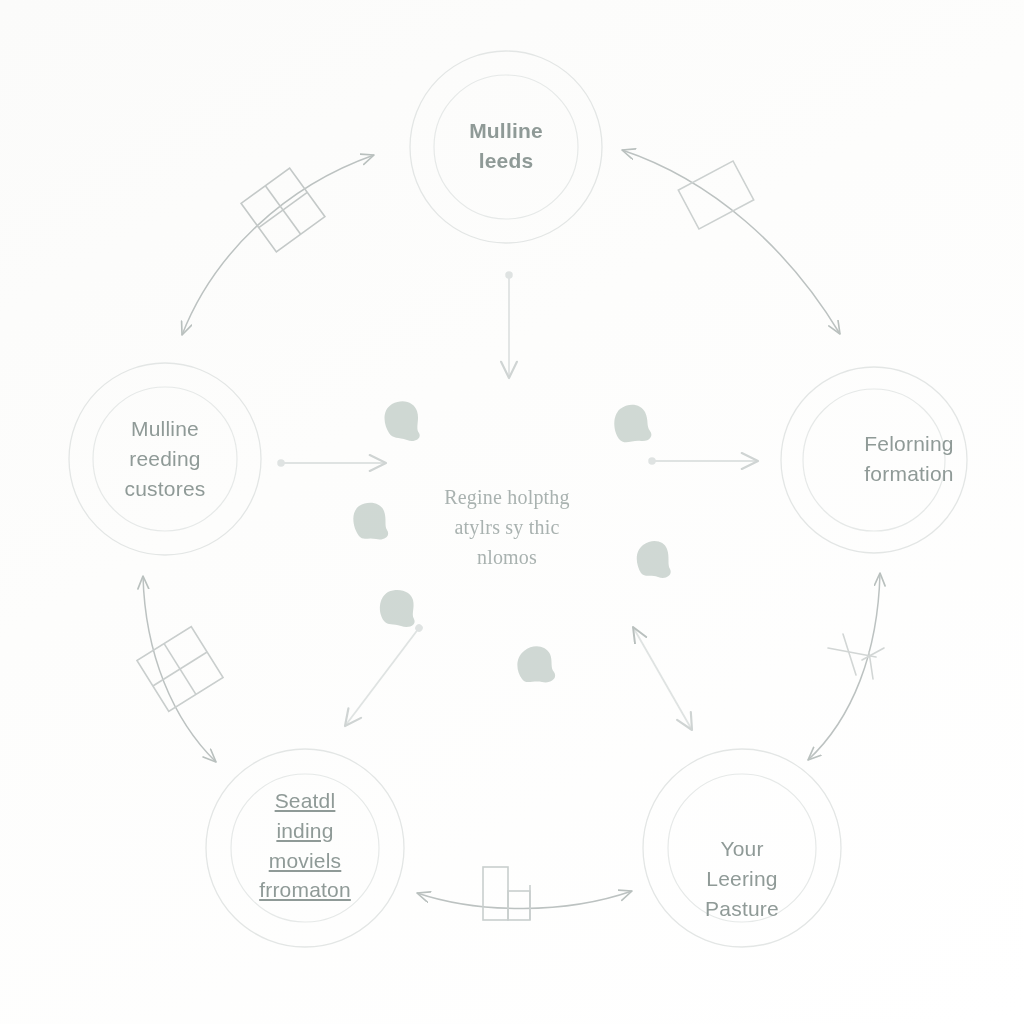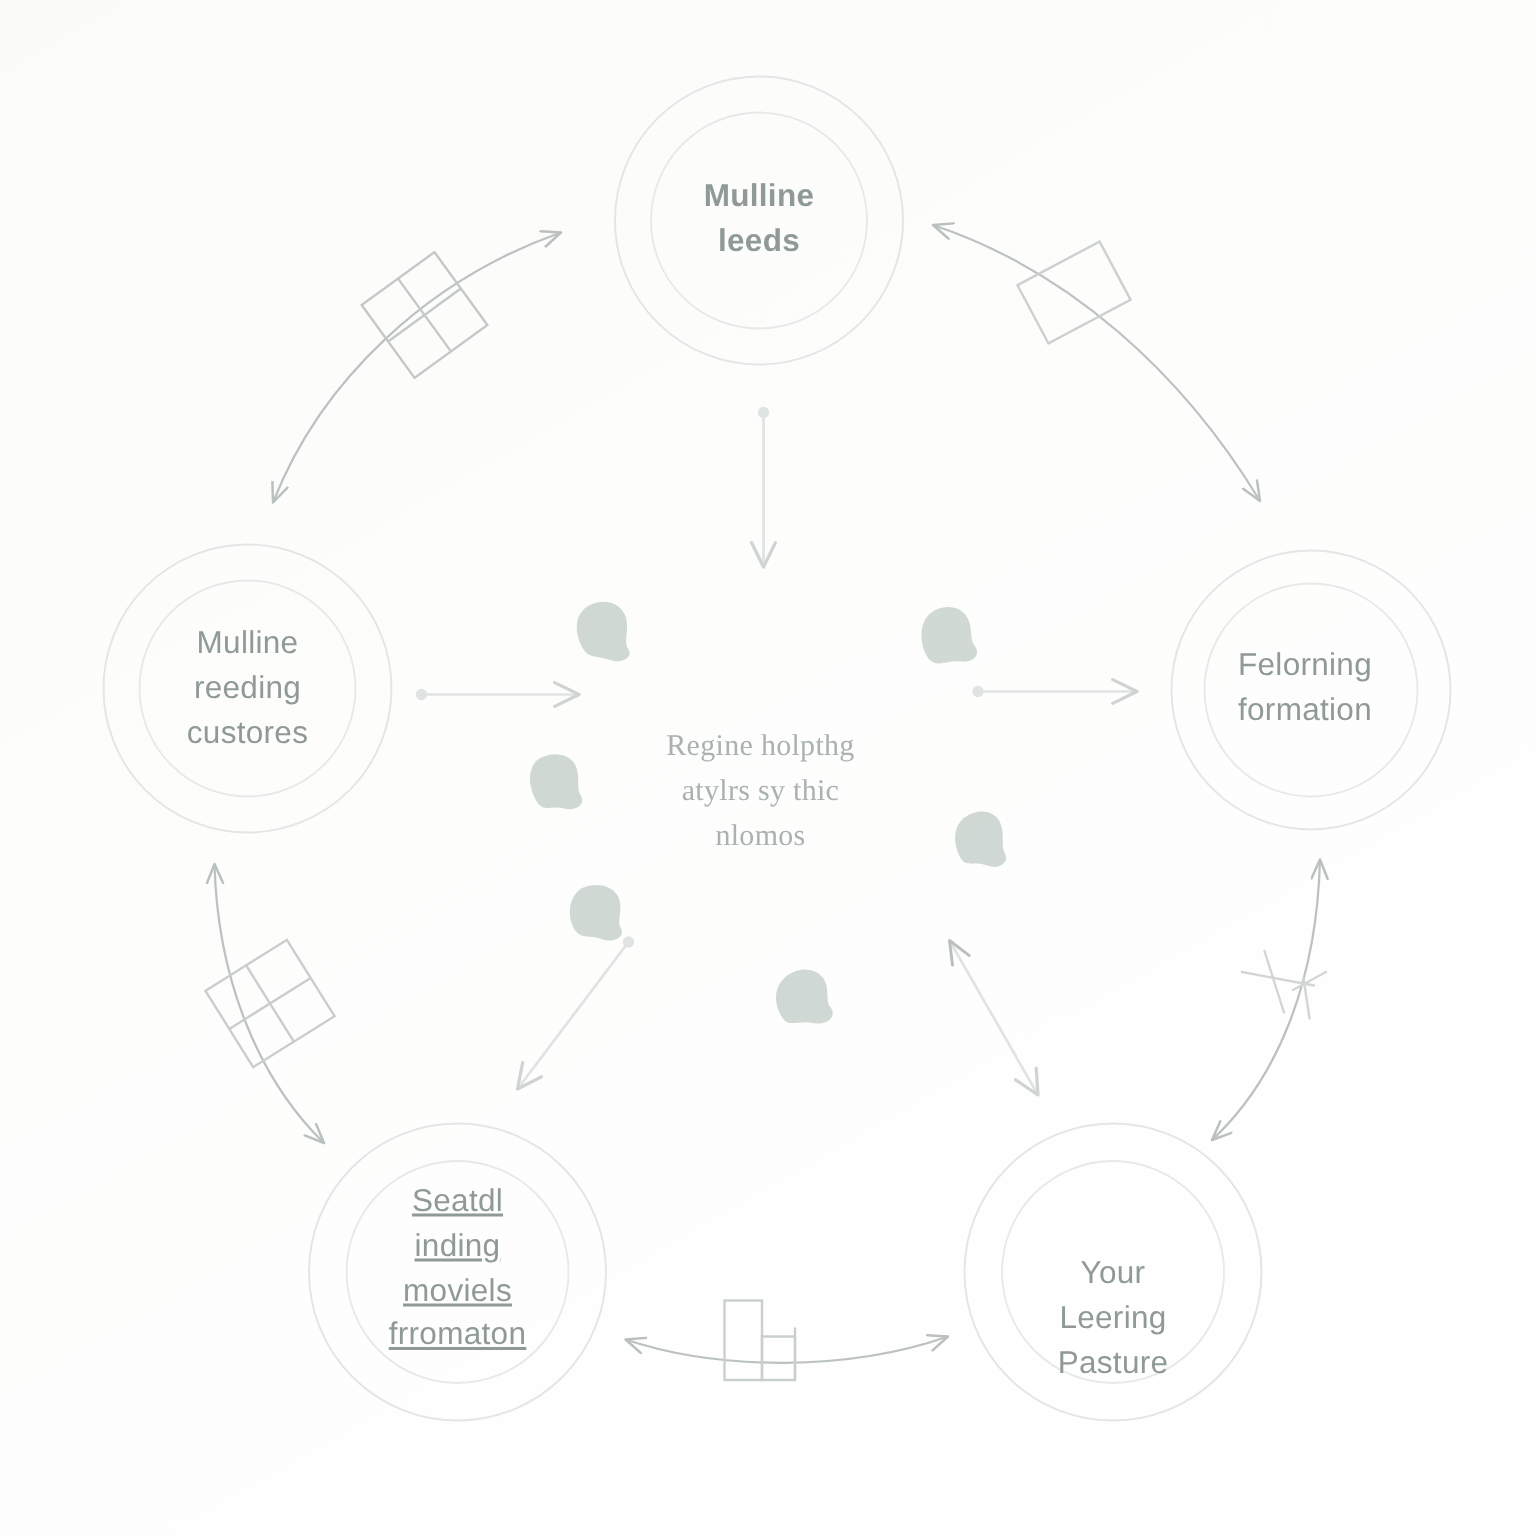--- a/index.html
+++ b/index.html
@@ -146,21 +146,21 @@
       <path d="M359,506 c10,-6 22,-3 25,5 c3,8 0,14 3,19 c4,6 -3,11 -11,9 c-8,-2 -13,2 -17,-3 c-6,-8 -9,-23 0,-30 z"></path>
       <path d="M643,545 c10,-7 21,-4 24,4 c3,8 0,15 3,20 c3,6 -4,11 -12,8 c-8,-3 -13,1 -17,-4 c-5,-8 -7,-21 2,-28 z"></path>
       <path d="M388,592 c12,-5 23,0 25,8 c2,8 -2,14 1,19 c3,6 -5,10 -13,7 c-8,-3 -13,0 -17,-5 c-6,-8 -6,-23 4,-29 z"></path>
       <path d="M524,651 c10,-8 22,-5 26,3 c3,7 0,14 4,18 c4,6 -3,12 -12,10 c-9,-2 -16,3 -20,-3 c-6,-8 -7,-21 2,-28 z"></path>
     </g>
   </svg>
 
   <div class="node-label" style="left:406px; top:116px; width:200px;font-weight:bold;">Mulline
 leeds</div>
 
-  <div class="node-label" style="left:775px; top:429px; width:190px;">Felorning
+  <div class="node-label" style="left:814px; top:429px; width:190px;">Felorning
 formation</div>
 
   <div class="node-label" style="left:647px; top:834px; width:190px;text-align:center;">Your
 Leering
 Pasture</div>
 
   <div class="node-label" style="left:210px; top:786px; width:190px;text-decoration:underline;">Seatdl
 inding
 moviels
 frromaton</div>

